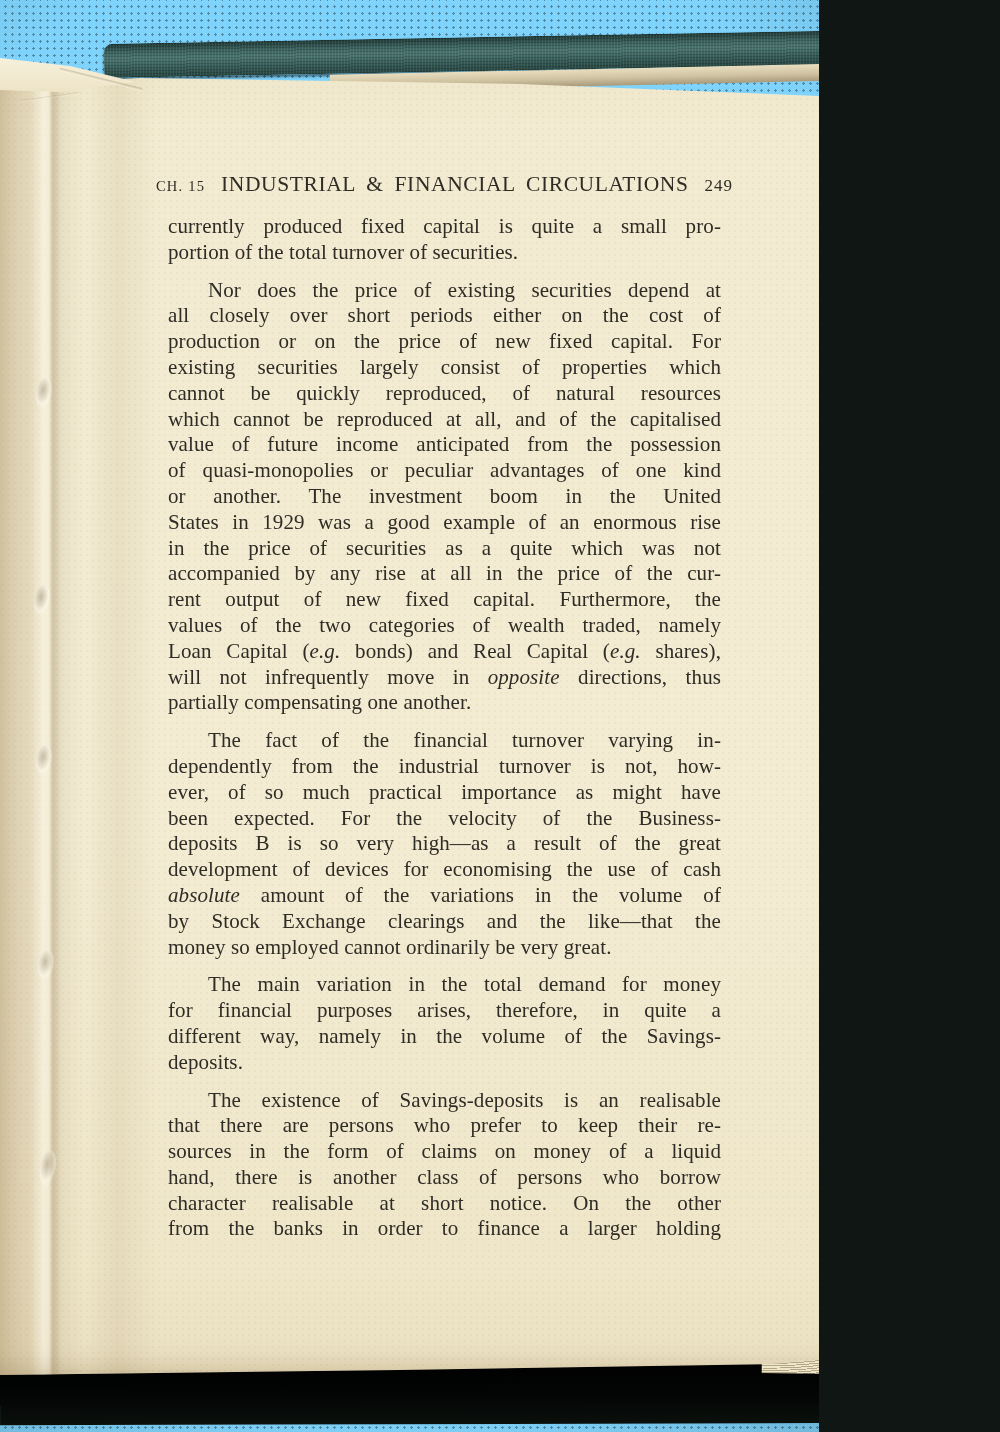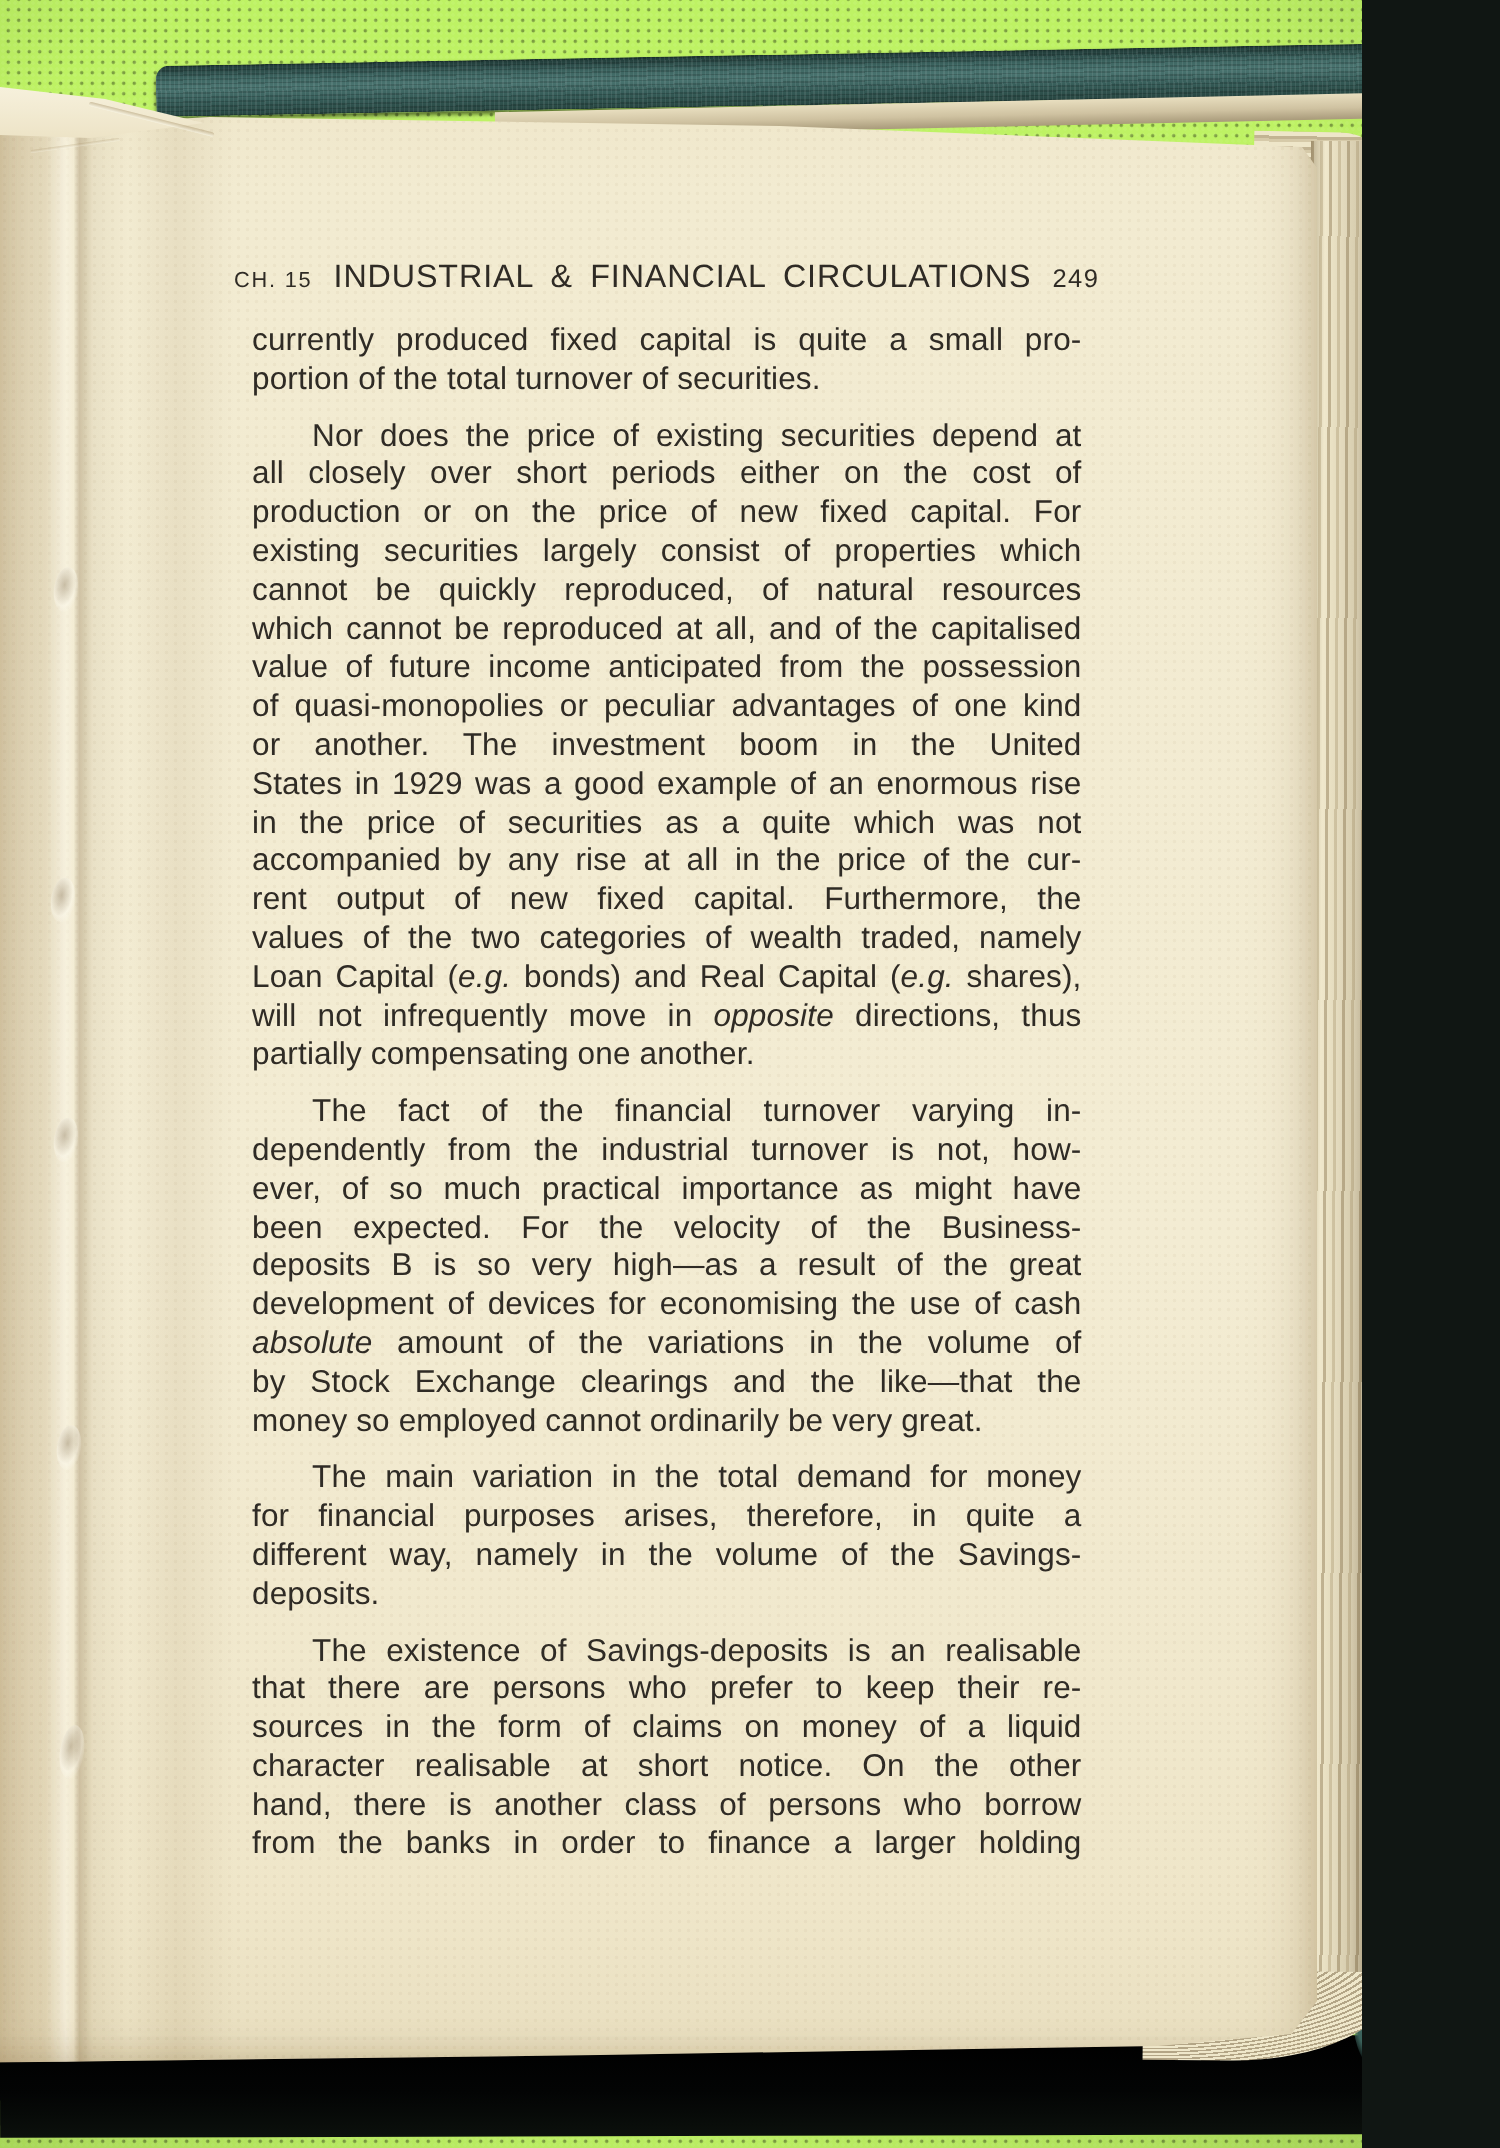--- a/index.html
+++ b/index.html
@@ -1,19 +1,19 @@
 <!DOCTYPE html>
 <html><head>
 <meta charset="utf-8">
 <style>
   html,body{margin:0;padding:0;background:#101613;}
   .scene{
-    position:relative;width:908px;height:1432px;overflow:hidden;
-    background:#bef264;
-    font-family:Liberation Sans, sans-serif;
+    position:relative;width:819px;height:1432px;overflow:hidden;
+    background:#7dd3fc;
+    font-family:Liberation Serif, serif;
   }
   
   .scene .grain{
     position:absolute;inset:0;z-index:0;
     background-image:
       radial-gradient(rgba(255,255,255,.05) 1px, transparent 1.3px),
       radial-gradient(rgba(0,0,0,.35) 1px, transparent 1.4px);
     background-size:4px 4px,7px 7px;
     background-position:0 0,2px 3px;
   }
@@ -231,19 +231,19 @@
         <div class="para">
           <div class="line indented">The main variation in the total demand for money</div>
           <div class="line">for financial purposes arises, therefore, in quite a</div>
           <div class="line">different way, namely in the volume of the Savings-</div>
           <div class="line endline">deposits.</div>
         </div>
         <div class="para">
           <div class="line indented">The existence of Savings-deposits is an realisable</div>
           <div class="line">that there are persons who prefer to keep their re-</div>
           <div class="line">sources in the form of claims on money of a liquid</div>
+          <div class="line">hand, there is another class of persons who borrow</div>
           <div class="line">character realisable at short notice. On the other</div>
-          <div class="line">hand, there is another class of persons who borrow</div>
           <div class="line">from the banks in order to finance a larger holding</div>
         </div>
       </div>
   </div>
 </div>
 
 </body></html>

